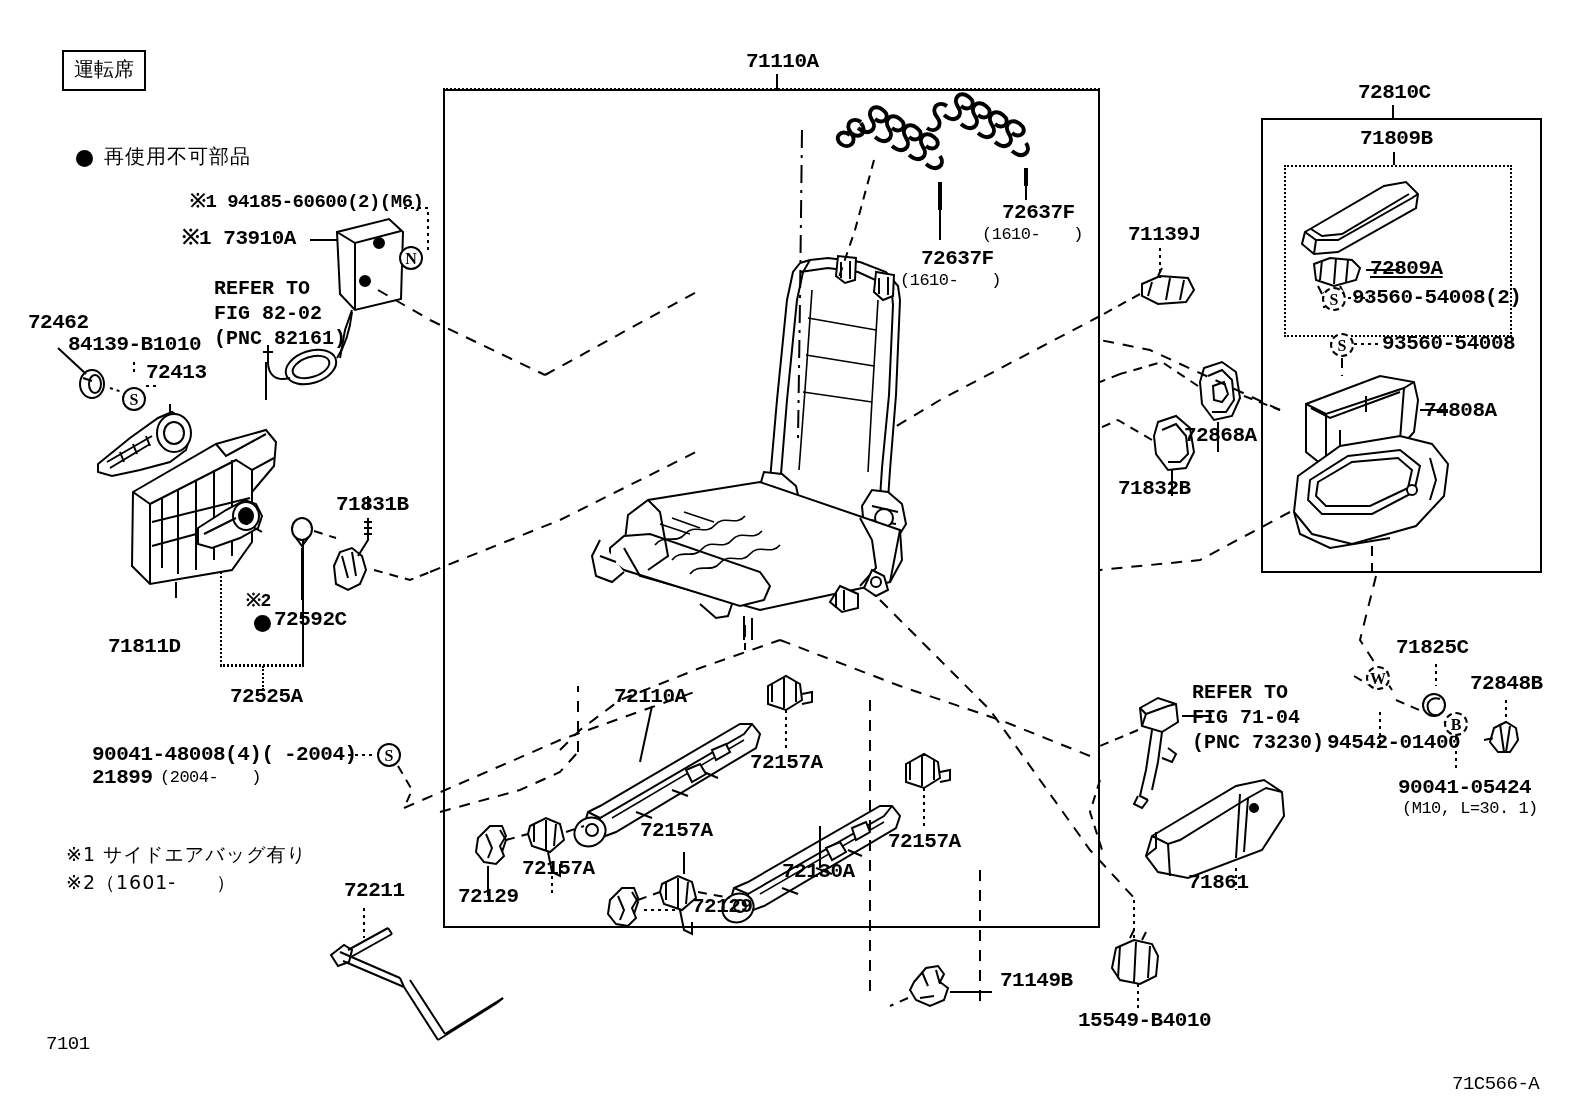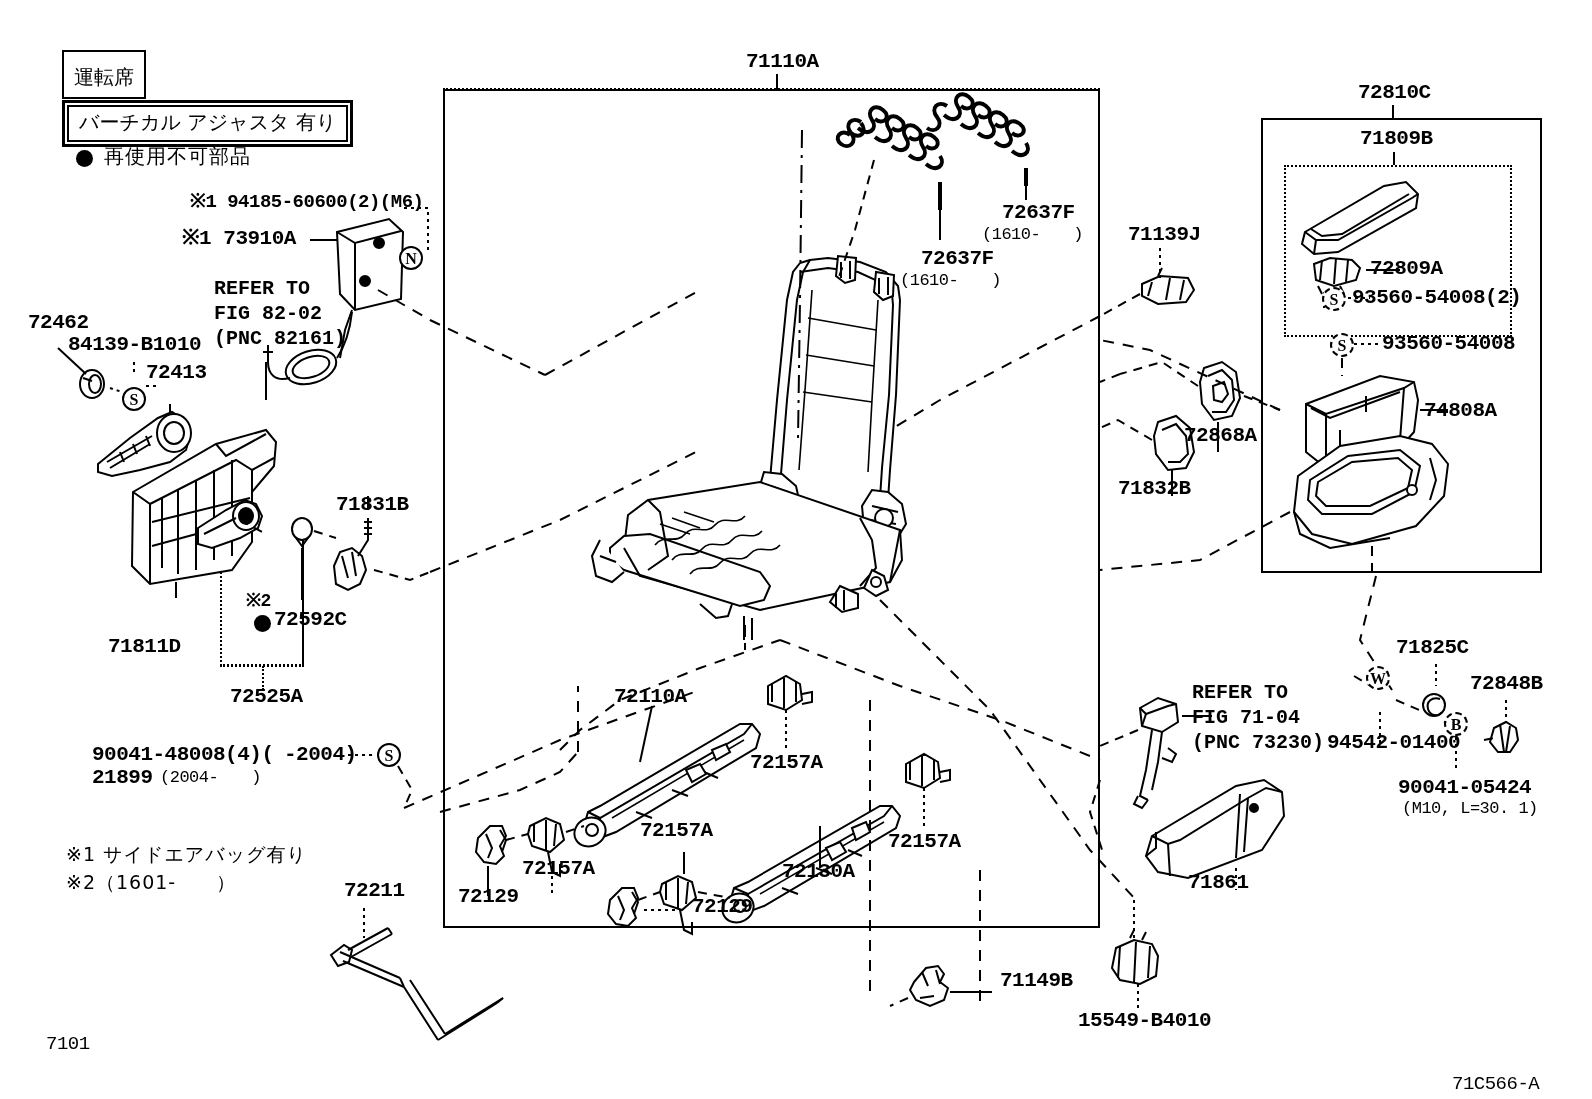--- a/index.html
+++ b/index.html
@@ -43,21 +43,21 @@
     line-height: 1.25;
   }
   .lbl.footer {
     font-weight: 400;
     font-size: 19px;
   }
   
   .jpbox {
     position: absolute;
     border: 2px solid #000;
-    padding: 12px 10px 6px 10px;
+    padding: 4px 10px 6px 10px;
     font-family: "DejaVu Sans", sans-serif;
     font-size: 20px;
     white-space: nowrap;
     background: #fff;
     box-sizing: border-box;
   }
   .jpbox.dbl {
     border-width: 3px;
     box-shadow: inset 0 0 0 2px #fff, inset 0 0 0 4px #000;
     padding: 6px 14px 8px 14px;
@@ -123,23 +123,20 @@
 </style>
 </head>
 <body>
 
 <div id="page">
 
   <div class="jpbox" style="left:62px; top:50px;">
     <span>運転席</span>
   </div>
 
-  <div class="jpbox dbl" style="left:62px; top:100px;">
-    <span>バーチカル アジャスタ 有り</span>
-  </div>
 
   <div class="bullet" style="left:76px; top:150px;"></div>
   <div class="lbl jp" style="left:104px; top:146px; font-size:20px;">再使用不可部品</div>
 
   <div class="lbl jp" style="left:66px; top:845px; font-size:19px;">※1 サイドエアバッグ有り</div>
   <div class="lbl jp" style="left:66px; top:873px; font-size:19px;">※2（1601-　　）</div>
 
   <div class="lbl footer" style="left:46px; top:1035px;">7101</div>
   <div class="lbl footer" style="left:1452px; top:1035px;margin-top:40px;">71C566-A</div>
 
@@ -592,21 +589,21 @@
 
   <div class="lbl" style="left:921px; top:248px;">72637F</div>
   <div class="lbl small" style="left:900px; top:272px;">(1610-　　)</div>
   <div class="lbl" style="left:1002px; top:202px;">72637F</div>
   <div class="lbl small" style="left:982px; top:226px;">(1610-　　)</div>
 
   <div class="lbl" style="left:1128px; top:224px;">71139J</div>
   <div class="lbl" style="left:1184px; top:425px;">72868A</div>
   <div class="lbl" style="left:1118px; top:478px;">71832B</div>
 
-  <div class="lbl" style="left:1370px; top:258px;">72809A</div>
+  <div class="lbl" style="left:1370px; top:258px;text-decoration:underline;">72809A</div>
   <div class="lbl" style="left:1352px; top:287px;">93560-54008(2)</div>
   <div class="lbl" style="left:1382px; top:333px;">93560-54008</div>
   <div class="lbl" style="left:1424px; top:400px;">74808A</div>
 
   <div class="lbl" style="left:1396px; top:637px;">71825C</div>
   <div class="lbl" style="left:1470px; top:673px;">72848B</div>
   <div class="lbl" style="left:1327px; top:732px;">94542-01400</div>
   <div class="lbl" style="left:1398px; top:777px;text-align:center;">90041-05424</div>
   <div class="lbl small" style="left:1402px; top:800px;">(M10, L=30. 1)</div>
 

